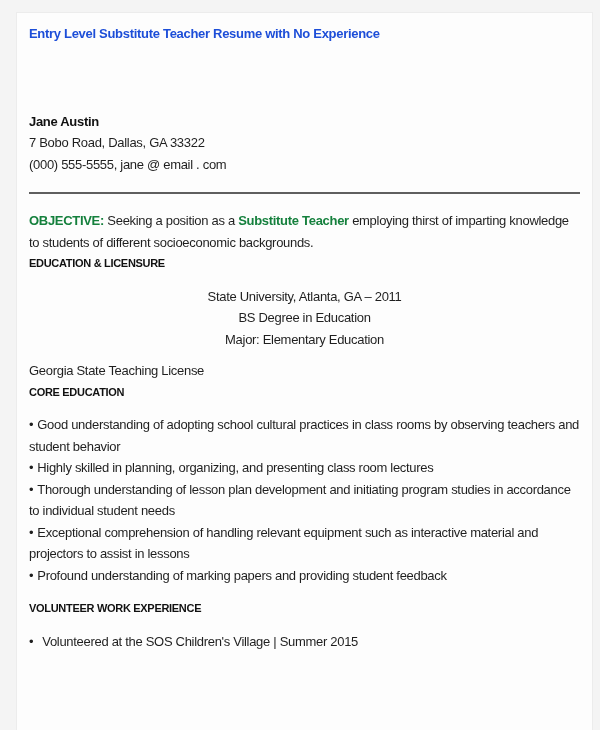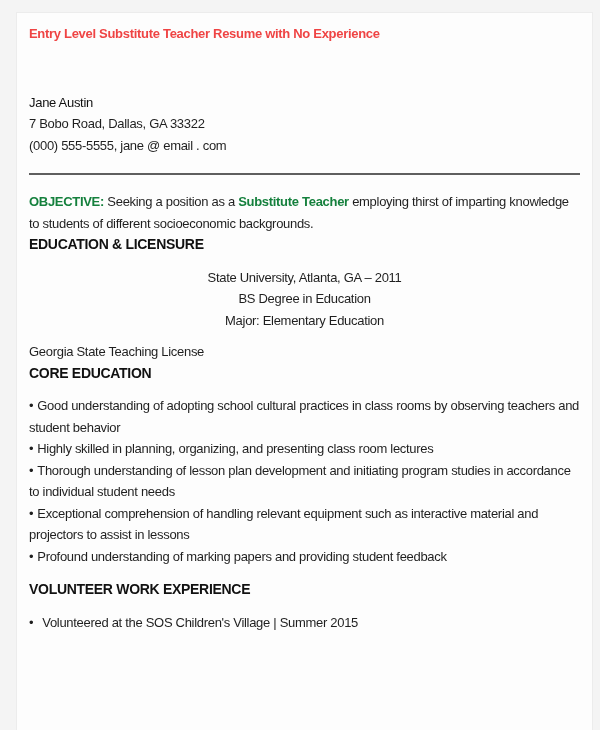--- a/index.html
+++ b/index.html
@@ -30,39 +30,39 @@
     color: #1f1f1f;
     font-size: 13px;
     line-height: 21.5px;
     letter-spacing: -0.3px;
   }
   .doc p { margin: 0; }
   h1.title {
     font-size: 13px;
     line-height: 21.5px;
     font-weight: bold;
-    color: #ef4444;
-    margin: 0 0 47px 0;
+    color: #1d4ed8;
+    margin: 0 0 66px 0;
     letter-spacing: -0.3px;
   }
   .name {
-    font-weight: normal;
+    font-weight: bold;
     color: #111;
     margin: 0 0 10px 0;
   }
   .contact-block { margin: 0 0 17px 0; }
   .rule {
     border: none;
     height: 2px;
     background: #5f5f5f;
     margin: 0 0 16px 0;
   }
   .para { margin: 0 0 11px 0; }
   h2.section {
-    font-size: 14px;
+    font-size: 11px;
     line-height: 21.5px;
     font-weight: bold;
     color: #111;
     margin: 0 0 11px 0;
     letter-spacing: -0.3px;
   }
   .edu-lines { margin: 0 0 10px 0; text-align: center; }
   .license-line { margin: 0 0 11px 0; }
   .bullets { margin: 0 0 12px 0; }
   .bullet .b { margin-right: 4px; }

